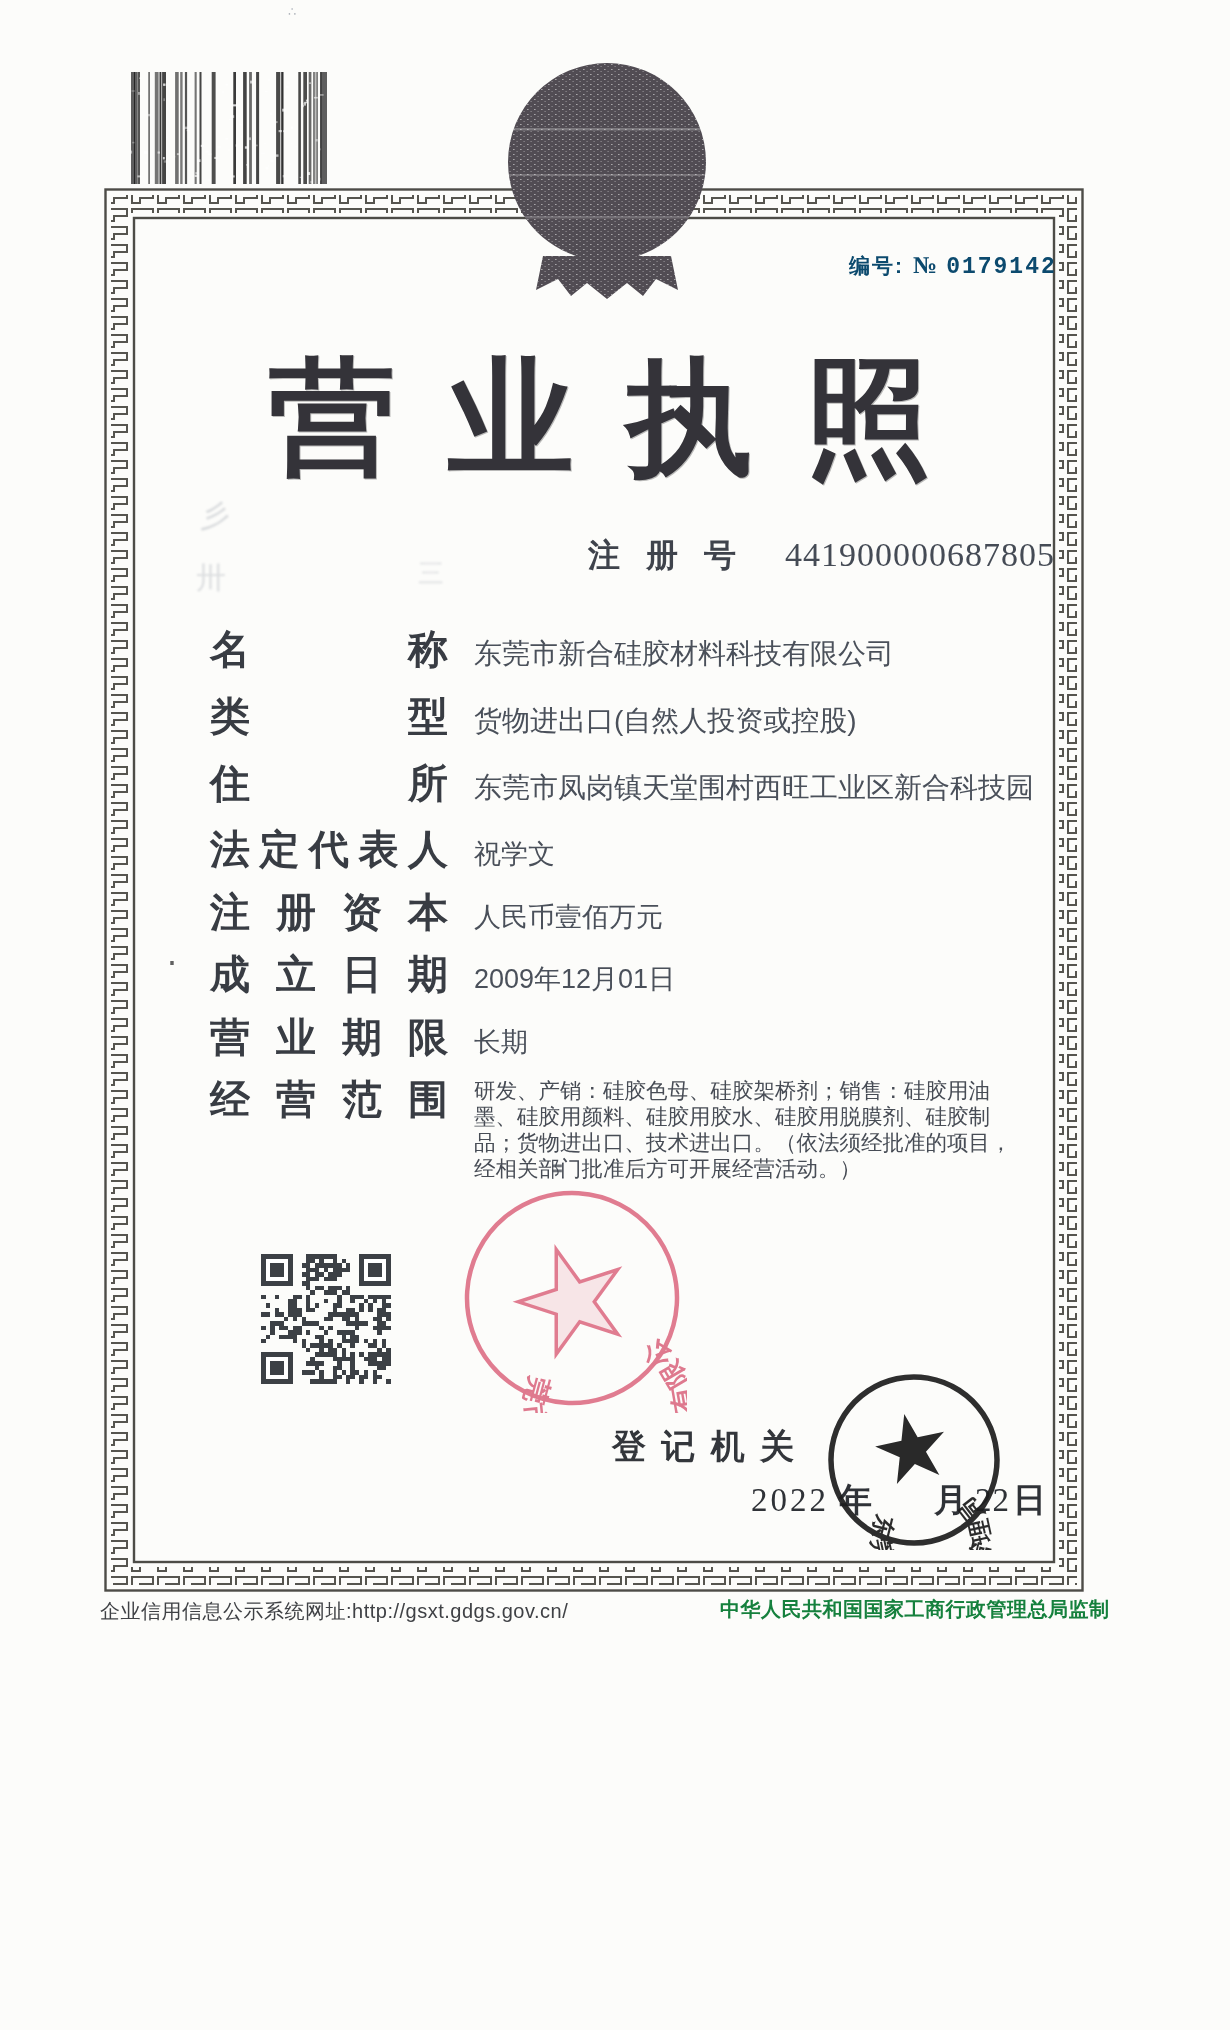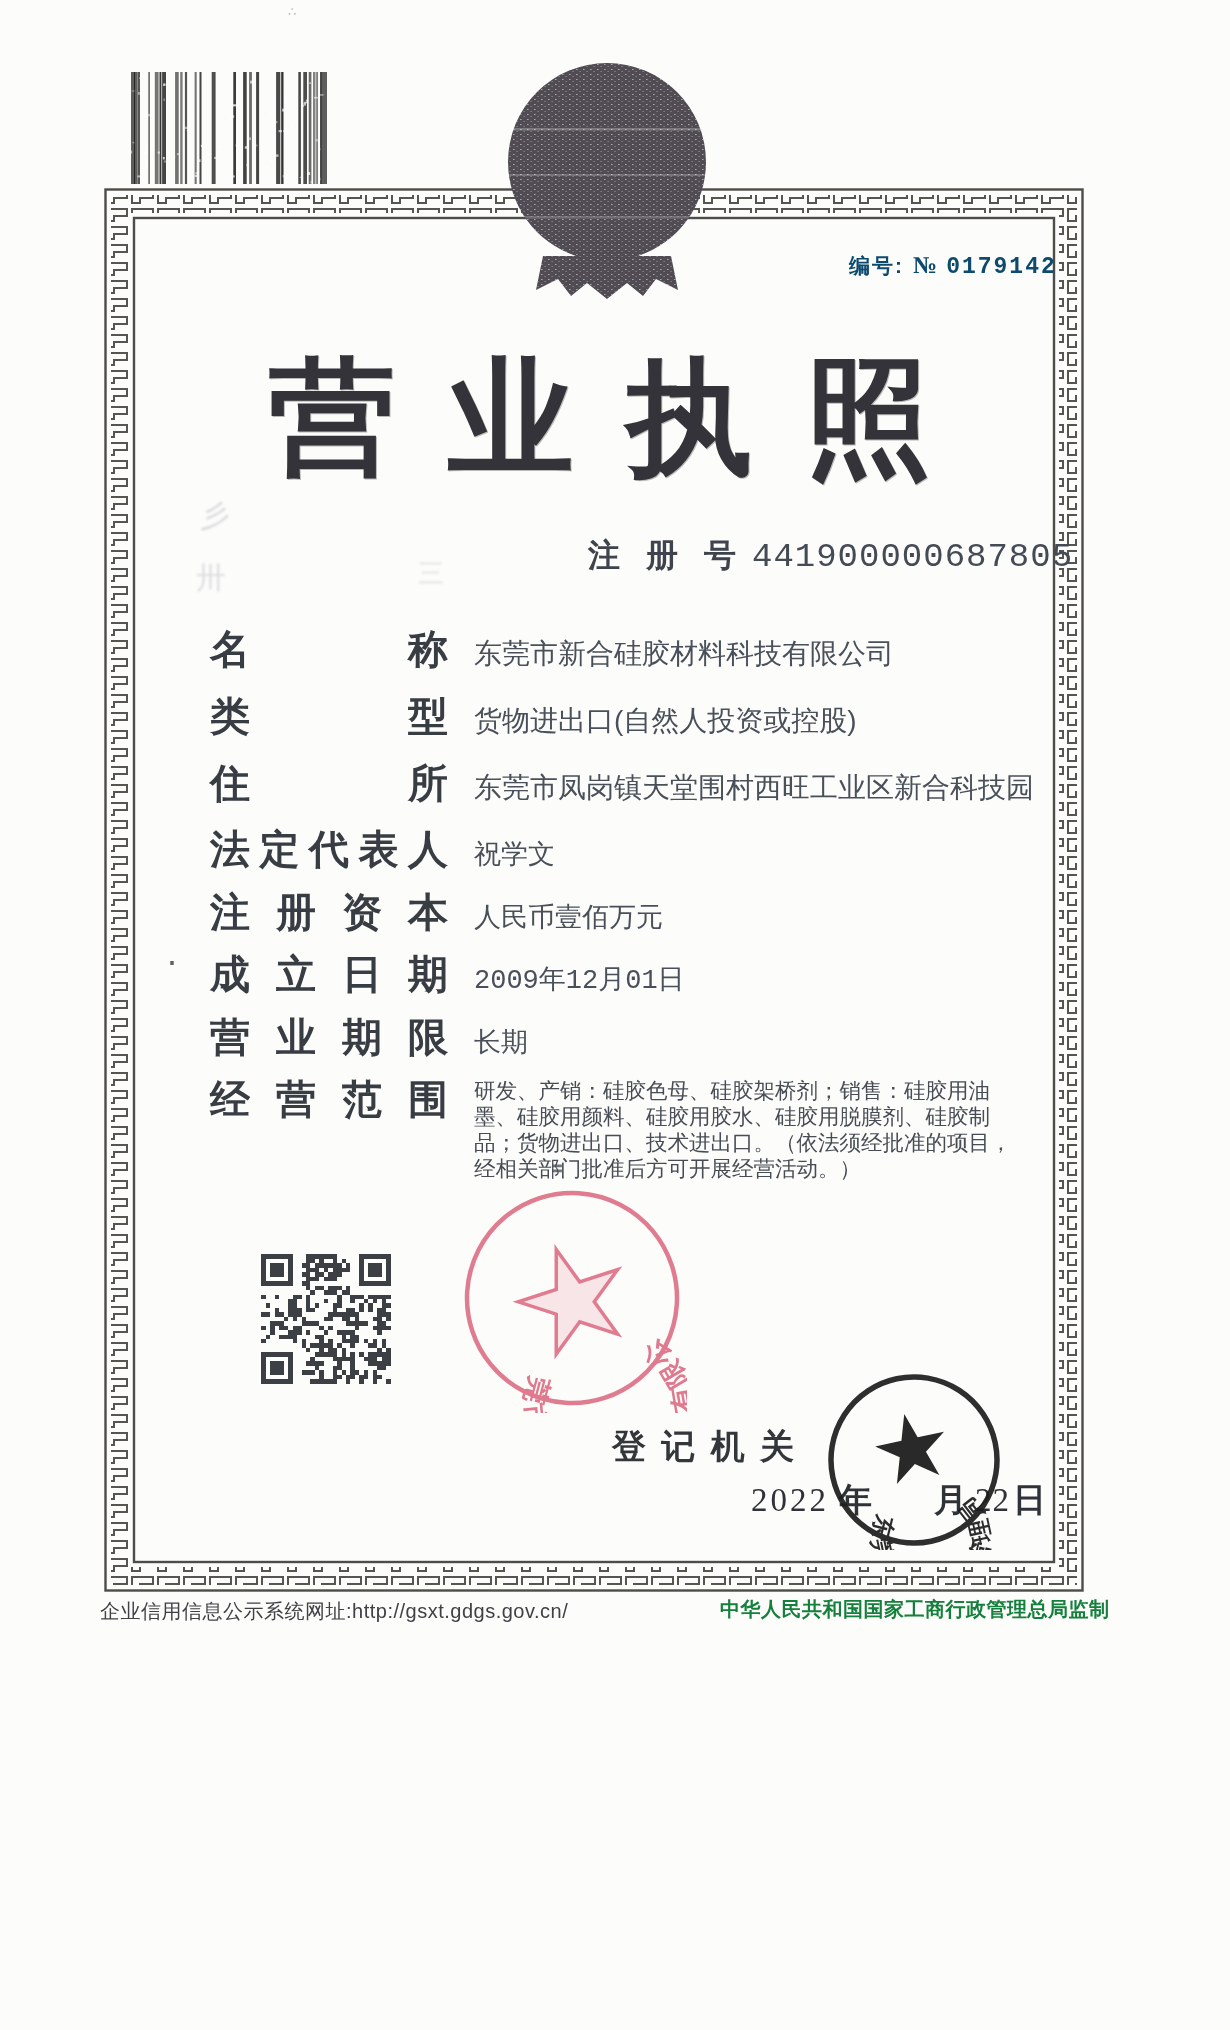--- a/index.html
+++ b/index.html
@@ -22,28 +22,28 @@
   
   .title {
     position:absolute; left:269px; top:346px; width:662px; z-index:4;
     display:flex; justify-content:space-between;
     font-size:126px; line-height:1.15; font-weight:900; color:#343339;
     text-shadow:1px 1px 0 rgba(60,60,60,.35);
   }
   
   .regno { position:absolute; left:588px; top:534px; display:flex; align-items:baseline; z-index:4; }
   .regno .rn-label { width:148px; display:flex; justify-content:space-between; font-size:32px; font-weight:600; color:#3f434c; }
-  .regno .rn-value { margin-left:16px; font-size:34px; letter-spacing:1px; color:#454b55; font-family:Liberation Mono, monospace; }
+  .regno .rn-value { margin-left:49px; font-size:34px; letter-spacing:1px; color:#454b55; font-family:Liberation Serif, serif; }
   
   .row { position:absolute; left:210px; display:flex; align-items:baseline; z-index:4; }
   .row-label { width:238px; display:flex; justify-content:space-between; font-size:40px; font-weight:600; color:#383c43; }
   .row-value { margin-left:26px; font-size:28px; color:#4a505a; white-space:nowrap; }
   .r0{top:622px} .r1{top:689px} .r2{top:756px} .r3{top:822px}
   .r4{top:885px} .r5{top:947px} .r6{top:1010px} .r7{top:1072px}
-  .r3 .row-value,.r4 .row-value,.r5 .row-value,.r6 .row-value { font-size:27px;font-family:Liberation Mono, monospace; }
+  .r3 .row-value,.r4 .row-value,.r5 .row-value,.r6 .row-value { font-size:27px; }
   .r7 { align-items:flex-start; }
   .r7 .row-value { width:552px; font-size:21.5px; line-height:26px; white-space:normal; margin-top:6px; color:#474c55; }
   
   .qr        { position:absolute; left:257px; top:1250px; width:138px; height:138px; z-index:6; }
   .seal-red  { position:absolute; left:457px; top:1183px; width:230px; height:230px; z-index:10; }
   .seal-black{ position:absolute; left:824px; top:1370px; width:180px; height:180px; z-index:10; }
   
   .registrar { position:absolute; left:612px; top:1424px; width:182px; display:flex; justify-content:space-between;
                font-size:34px; font-weight:600; color:#33363b; z-index:6; }
   .issue-date{ position:absolute; left:751px; top:1478px; display:flex; align-items:baseline;

